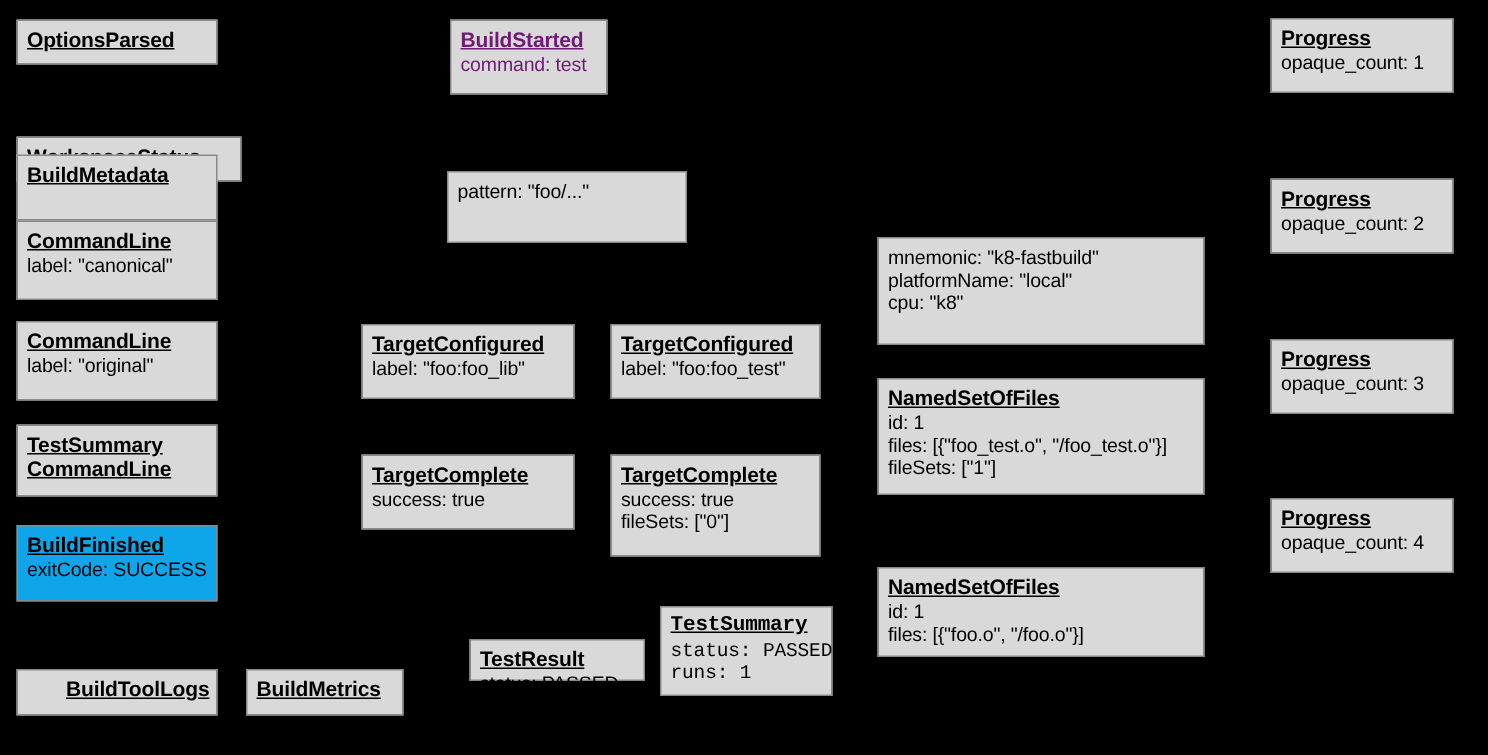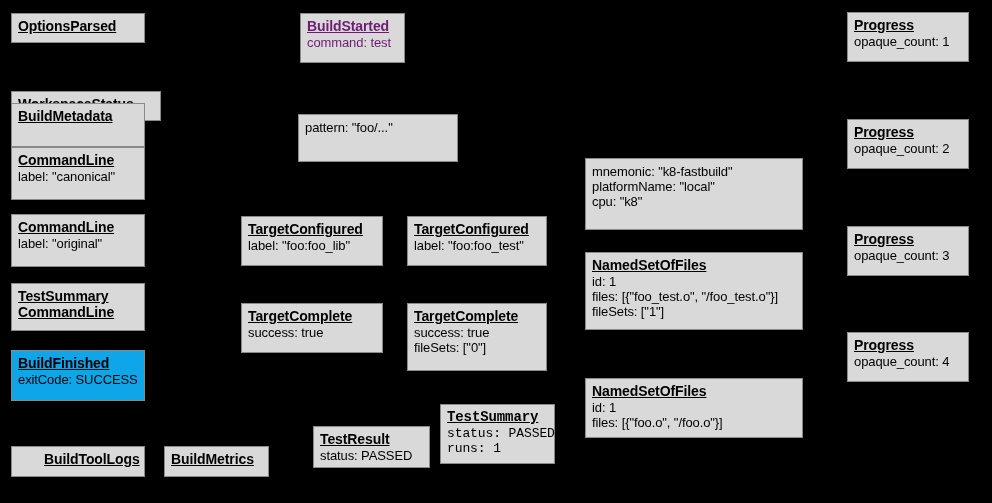--- a/index.html
+++ b/index.html
@@ -112,21 +112,21 @@
         <div class="node-field">success: true</div>
       </div>
     </div>
     <div class="node" style="left: 407px; top: 303px; width: 140px; height: 68px; background: rgb(217, 217, 217); border-color: rgb(138, 138, 138); color: rgb(0, 0, 0);">
       <div class="node-title">TargetComplete</div>
       <div class="node-fields">
         <div class="node-field">success: true</div>
         <div class="node-field">fileSets: ["0"]</div>
       </div>
     </div>
-    <div class="node" style="left: 313px; top: 426px; width: 117px; height: 42px; background: rgb(217, 217, 217); border-color: rgb(138, 138, 138); color: rgb(0, 0, 0);">
+    <div class="node" style="left: 313px; top: 426px; width: 117px; height: 28px; background: rgb(217, 217, 217); border-color: rgb(138, 138, 138); color: rgb(0, 0, 0);">
       <div class="node-title">TestResult</div>
       <div class="node-fields">
         <div class="node-field">status: PASSED</div>
       </div>
     </div>
     <div class="node" style="left: 440px; top: 404px; width: 115px; height: 60px; background: rgb(217, 217, 217); border-color: rgb(138, 138, 138); color: rgb(0, 0, 0); font-family: Liberation Mono, monospace;">
       <div class="node-title">TestSummary</div>
       <div class="node-fields">
         <div class="node-field">status: PASSED</div>
         <div class="node-field">runs: 1</div>

